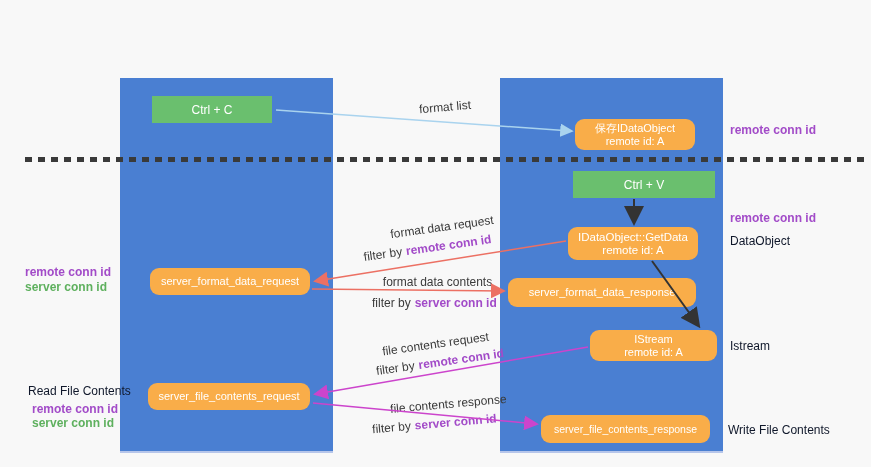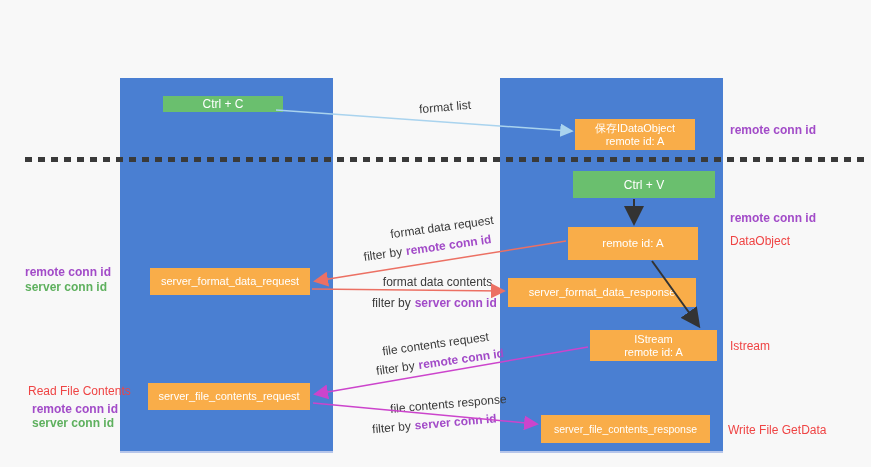--- a/index.html
+++ b/index.html
@@ -36,28 +36,28 @@
     background:repeating-linear-gradient(to right,#3a3a3a 0 7px,transparent 7px 13px);
     z-index:3;
   }
   .node{
     z-index:2;
     color:#fff;text-align:center;
     display:flex;flex-direction:column;justify-content:center;
     box-sizing:border-box;
   }
   .node.green{background:#6abf6e;font-size:12px;}
-  .node.orange{background:#f9ad49;font-size:11px;line-height:13px;}
+  .node.orange{background:#f9ad49;font-size:11px;line-height:13px;border-radius:9px;}
   .edge-label{
     font-size:12px;color:#3a3a3a;text-align:center;z-index:2;white-space:nowrap;
   }
   .purple{color:#a24bc8;font-weight:bold;}
   .greentxt{color:#5eb05e;font-weight:bold;}
   .side-label{font-size:12px;z-index:2;white-space:nowrap;}
-  .side-label.plain{color:#ef4444;font-weight:normal;}
+  .side-label.plain{color:#0f172a;font-weight:normal;}
   svg.overlay{
     position:absolute;left:0;top:0;z-index:4;pointer-events:none;
   }
   .filter-lab .fb{margin-right:4px;}
 </style>
 </head>
 <body>
 
 <div class="stage">
 
@@ -65,34 +65,35 @@
   <div class="abs lane-header" style="left:120px;width:213px;">
     <div>B1</div>
     <div>connection</div>
   </div>
 
   <div class="abs lane" style="left:120px;width:213px;"></div>
   <div class="abs lane" style="left:500px;width:223px;"></div>
 
   <div class="abs divider"></div>
 
-  <div class="abs node green" style="left:163px;top:96px;width:120px;height:16px;">
+  <div class="abs node green" style="left:152px;top:96px;width:120px;height:27px;">
     <span>Ctrl + C</span>
   </div>
 
   <div class="abs node orange" style="left:575px;top:119px;width:120px;height:31px;">
     <span>保存IDataObject</span>
     <span>remote id: A</span>
   </div>
 
   <div class="abs node green" style="left:573px;top:171px;width:142px;height:27px;">
     <span>Ctrl + V</span>
   </div>
 
   <div class="abs node orange" style="left:568px;top:227px;width:130px;height:33px;font-size:11.5px;">
+    <span>IDataObject::GetData</span>
     <span>remote id: A</span>
   </div>
 
   <div class="abs node orange" style="left:150px;top:268px;width:160px;height:27px;">
     <span>server_format_data_request</span>
   </div>
 
   <div class="abs node orange" style="left:508px;top:278px;width:188px;height:29px;">
     <span>server_format_data_response</span>
   </div>
@@ -129,21 +130,21 @@
 
   <div class="abs edge-label" style="left:390px;top:397px;width:115px;transform:rotate(-5deg);">file contents response</div>
   <div class="abs edge-label filter-lab" style="left:372px;top:417px;width:120px;transform:rotate(-5deg);">
     <span class="fb">filter by</span><span class="purple">server conn id</span>
   </div>
 
   <div class="abs side-label purple" style="left:730px;top:123px;">remote conn id</div>
   <div class="abs side-label purple" style="left:730px;top:211px;">remote conn id</div>
   <div class="abs side-label plain" style="left:730px;top:234px;">DataObject</div>
   <div class="abs side-label plain" style="left:730px;top:339px;">Istream</div>
-  <div class="abs side-label plain" style="left:728px;top:423px;">Write File GetData</div>
+  <div class="abs side-label plain" style="left:728px;top:423px;">Write File Contents</div>
 
   <div class="abs side-label purple" style="left:25px;top:265px;">remote conn id</div>
   <div class="abs side-label greentxt" style="left:25px;top:280px;">server conn id</div>
   <div class="abs side-label plain" style="left:28px;top:384px;">Read File Contents</div>
   <div class="abs side-label purple" style="left:32px;top:402px;">remote conn id</div>
   <div class="abs side-label greentxt" style="left:32px;top:416px;">server conn id</div>
 
   <svg class="overlay" width="871" height="467" viewBox="0 0 871 467">
     <defs>
       <marker id="m-lb" viewBox="0 0 10 10" refX="8" refY="5" markerWidth="9" markerHeight="9" orient="auto-start-reverse">

